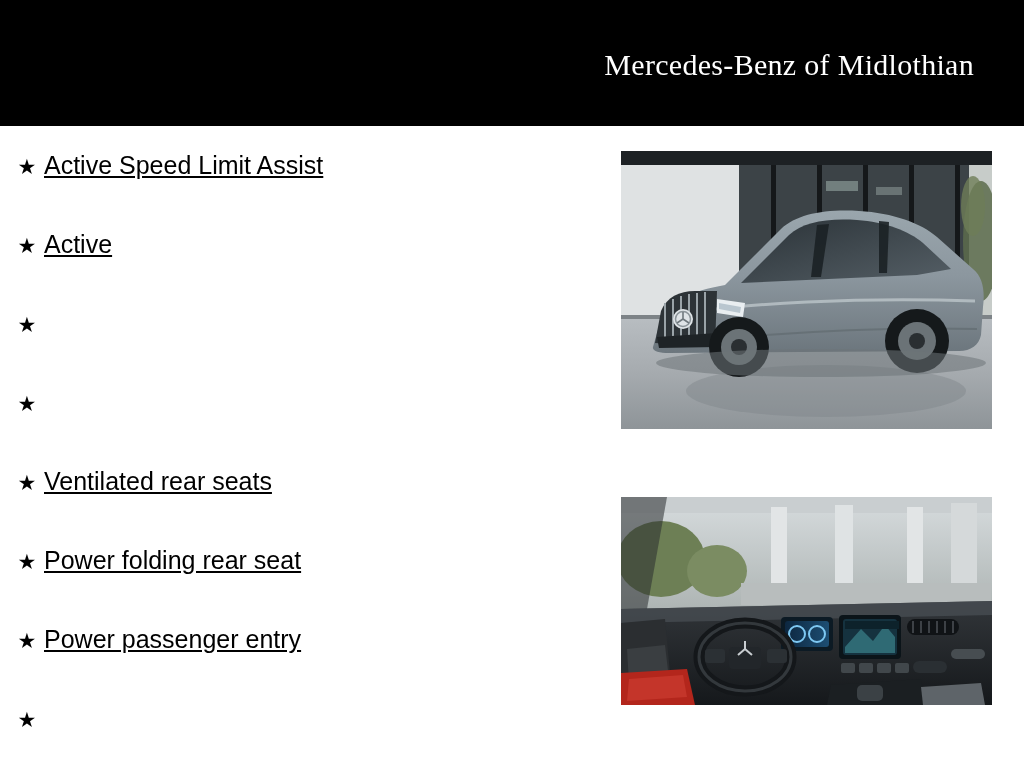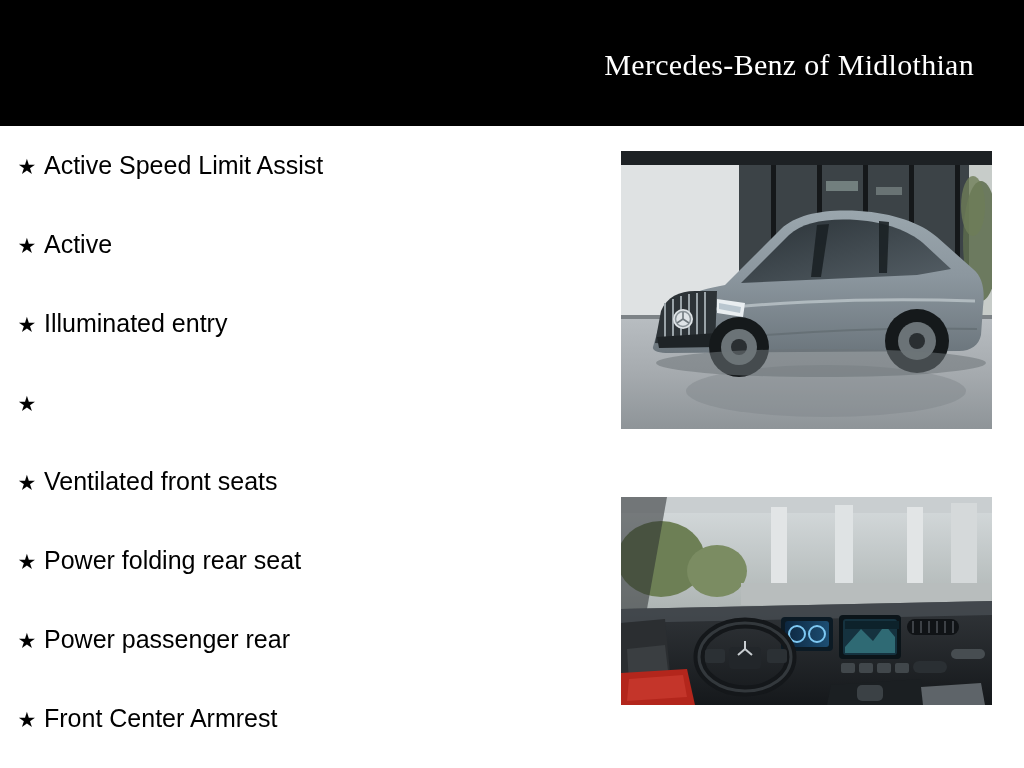--- a/index.html
+++ b/index.html
@@ -48,20 +48,21 @@
     line-height:30px;
     color:#000000;
     text-align:center;
     padding-top:2px;
   }
   .feature-label {
     font-size:25px;
     line-height:30px;
     color:#000000;
     white-space:nowrap;
+    text-decoration:underline;
   }
   
   .photo {
     position:absolute;
     overflow:hidden;
     background:#cfd3d6;
   }
   .photo-exterior {
     left:621px; top:151px;
     width:371px; height:278px;
@@ -90,45 +91,43 @@
       <span class="feature-label">Active Speed Limit Assist</span>
     </div>
 
     <div class="feature-row">
       <span class="bullet">★</span>
       <span class="feature-label">Active</span>
     </div>
 
     <div class="feature-row">
       <span class="bullet">★</span>
-      <span class="feature-label">Illuminated entry</span>
-    </div>
-
-    <div class="feature-row">
-      <span class="bullet">★</span>
-    </div>
-
-    <div class="feature-row">
-      <span class="bullet">★</span>
-      <span class="feature-label">Ventilated front seats</span>
+    </div>
+
+    <div class="feature-row">
+      <span class="bullet">★</span>
+    </div>
+
+    <div class="feature-row">
+      <span class="bullet">★</span>
+      <span class="feature-label">Ventilated rear seats</span>
     </div>
 
     <div class="feature-row">
       <span class="bullet">★</span>
       <span class="feature-label">Power folding rear seat</span>
     </div>
 
     <div class="feature-row">
       <span class="bullet">★</span>
-      <span class="feature-label">Power passenger rear</span>
-    </div>
-
-    <div class="feature-row">
-      <span class="bullet">★</span>
-      <span class="feature-label">Front Center Armrest</span>
+      <span class="feature-label">Power passenger entry</span>
+    </div>
+
+    <div class="feature-row">
+      <span class="bullet">★</span>
     </div>
 
   </div>
 
   <div class="photo photo-exterior">
     <svg class="ext-svg" viewBox="0 0 371 278" preserveAspectRatio="none">
       <defs>
         <linearGradient id="floorG" x1="0" y1="0" x2="0" y2="1">
           <stop offset="0" stop-color="#b9bec2"></stop>
           <stop offset="0.5" stop-color="#a6abaf"></stop>

